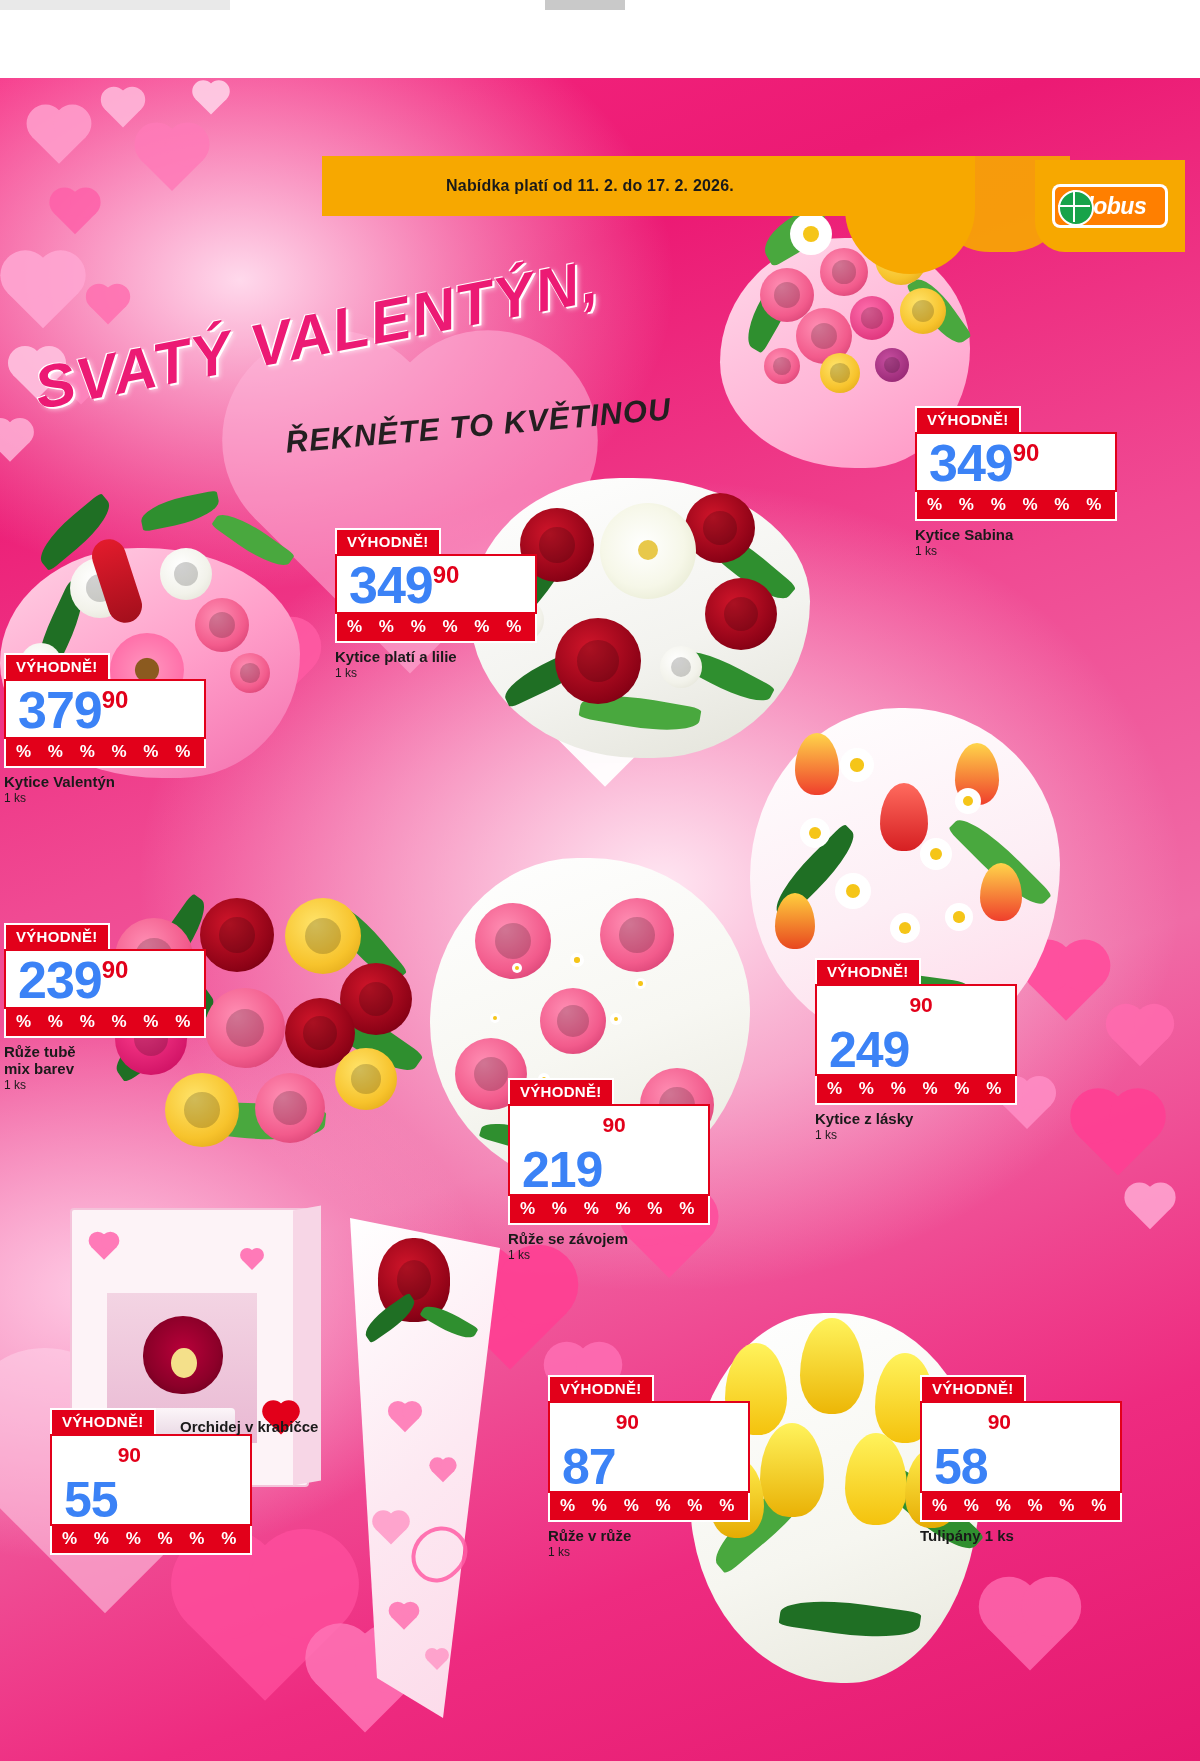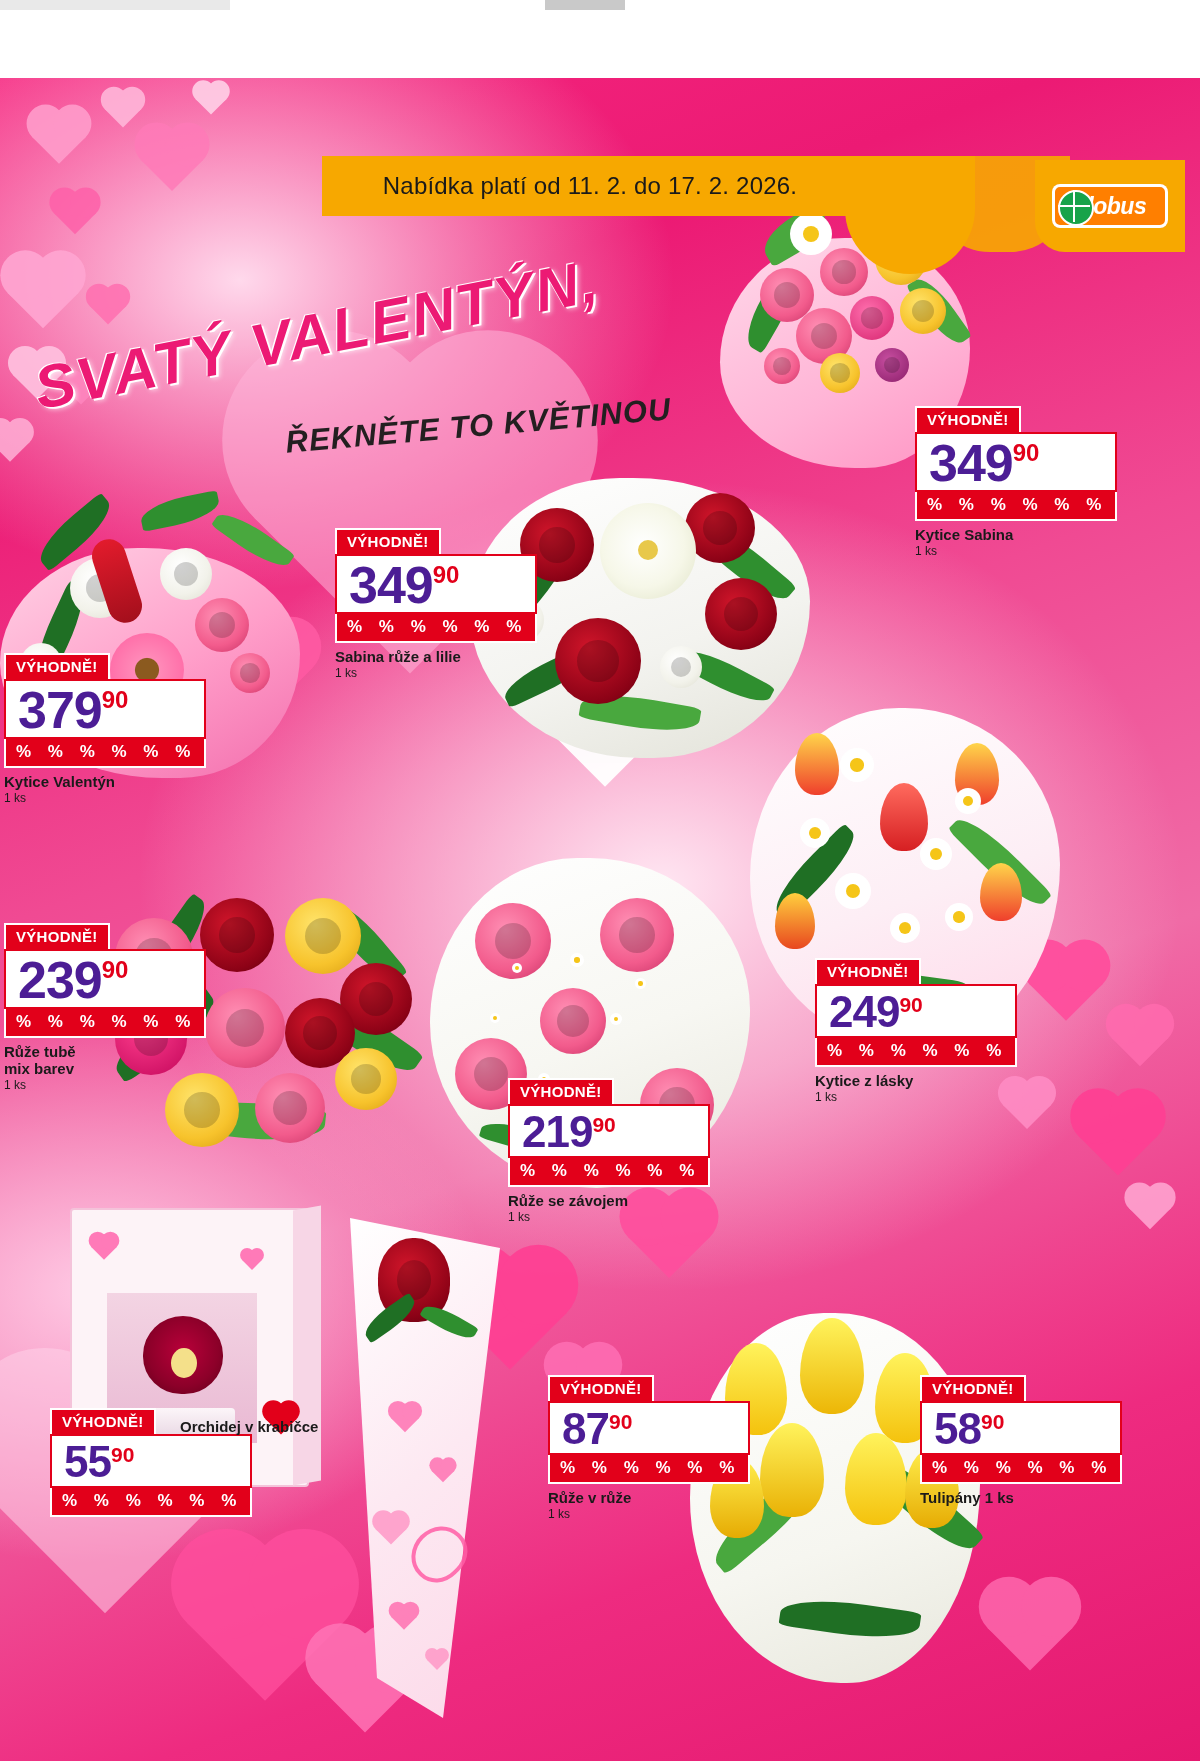--- a/index.html
+++ b/index.html
@@ -41,21 +41,21 @@
 
   
   .header-date{
     position:absolute;left:322px;top:78px;width:536px;height:60px;
     background:#f7a800;
     border-radius:0 0 0 0;
     display:flex;align-items:center;justify-content:center;
     z-index:40;
   }
   .header-date span{
-    color:#1a1a1a;font-size:24px;font-weight:normal;letter-spacing:.2px;
+    color:#1a1a1a;font-size:16px;font-weight:bold;letter-spacing:.2px;
   }
   .orange-blob{
     position:absolute;left:845px;top:78px;width:130px;height:118px;
     background:#f7a800;border-radius:0 0 70px 70px;z-index:38;
   }
   .orange-blob2{
     position:absolute;left:930px;top:78px;width:140px;height:96px;
     background:#f7a800;border-radius:0 0 60px 60px;z-index:37;opacity:.9;
   }
   .logo{
@@ -106,37 +106,37 @@
   .tag .vyhodne{
     background:#e2001a;color:#ffffff;font-size:15px;font-weight:bold;
     padding:3px 10px 4px 10px;display:inline-block;letter-spacing:.3px;
     border:2px solid #ffffff;border-bottom:none;
   }
   .tag .price-box{
     background:#ffffff;border:2px solid #e2001a;
     padding:2px 12px 0 12px;display:flex;align-items:flex-start;
   }
   .tag .price-main{
-    color:#4c1d95;font-size:52px;font-weight:bold;line-height:54px;letter-spacing:-1px;
+    color:#3b82f6;font-size:52px;font-weight:bold;line-height:54px;letter-spacing:-1px;
   }
   .tag .price-dec{
     color:#e2001a;font-size:24px;font-weight:bold;line-height:26px;margin-top:4px;
   }
   .tag .pct{
     background:#e2001a;color:#ffffff;font-size:17px;font-weight:bold;
     letter-spacing:6px;padding:3px 8px 4px 10px;display:block;
     border:2px solid #ffffff;border-top:none;
   }
   .tag .name{
     color:#1a1a1a;font-size:15px;font-weight:bold;margin-top:5px;line-height:17px;
   }
   .tag .unit{
     color:#1a1a1a;font-size:12px;margin-top:1px;
   }
-  .tag.small .price-main{font-size:44px;line-height:48px;}
+  .tag.small .price-main{font-size:50px;line-height:48px;margin-top:38px;}
   .tag.small .price-dec{font-size:21px;}
 
   
   .photo{position:absolute;z-index:20;overflow:hidden;}
   .leaf{position:absolute;background:#2f8f2f;border-radius:60% 10% 60% 10%;}
   .leaf.d{background:#1f6f24;}
   .leaf.l{background:#49a83e;}
   .rose{position:absolute;border-radius:50%;}
   .rose.red{background:radial-gradient(circle at 40% 35%,#d0152a 0%,#8c0216 70%,#5e000e 100%);}
   .rose.pink{background:radial-gradient(circle at 40% 35%,#ff8fb4 0%,#f25b8c 60%,#c83266 100%);}
@@ -362,21 +362,21 @@
     <div class="unit">1 ks</div>
   </div>
 
   <div class="tag" style="left:335px;top:450px;">
     <div class="vyhodne">VÝHODNĚ!</div>
     <div class="price-box">
       <div class="price-main">349</div>
       <div class="price-dec">90</div>
     </div>
     <div class="pct">% % % % % %</div>
-    <div class="name">Sabina růže a lilie</div>
+    <div class="name">Kytice platí a lilie</div>
     <div class="unit">1 ks</div>
   </div>
 
   <div class="tag" style="left:4px;top:575px;">
     <div class="vyhodne">VÝHODNĚ!</div>
     <div class="price-box">
       <div class="price-main">379</div>
       <div class="price-dec">90</div>
     </div>
     <div class="pct">% % % % % %</div>

